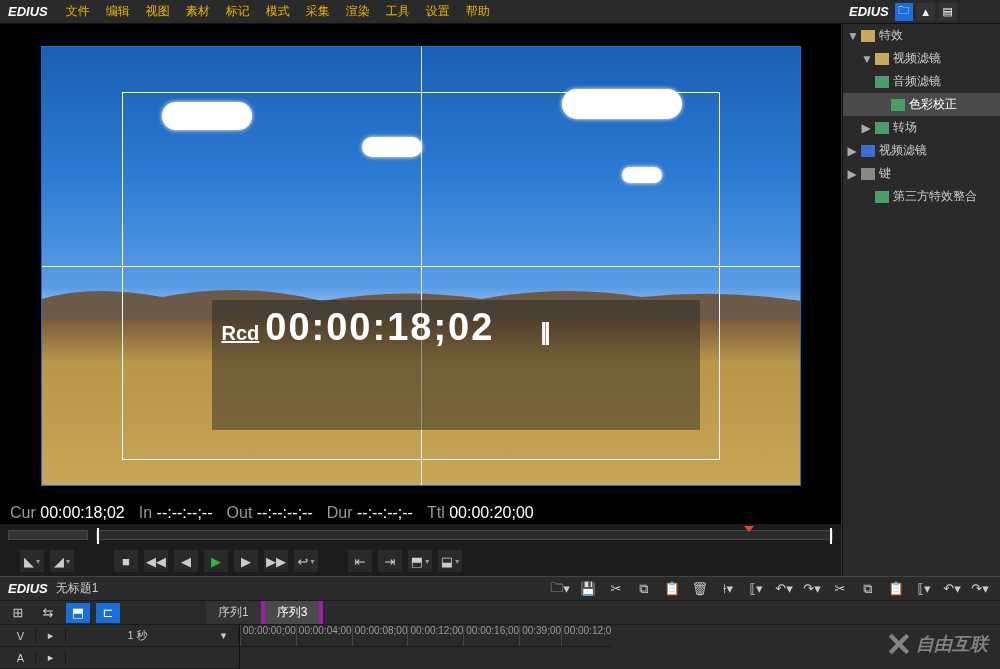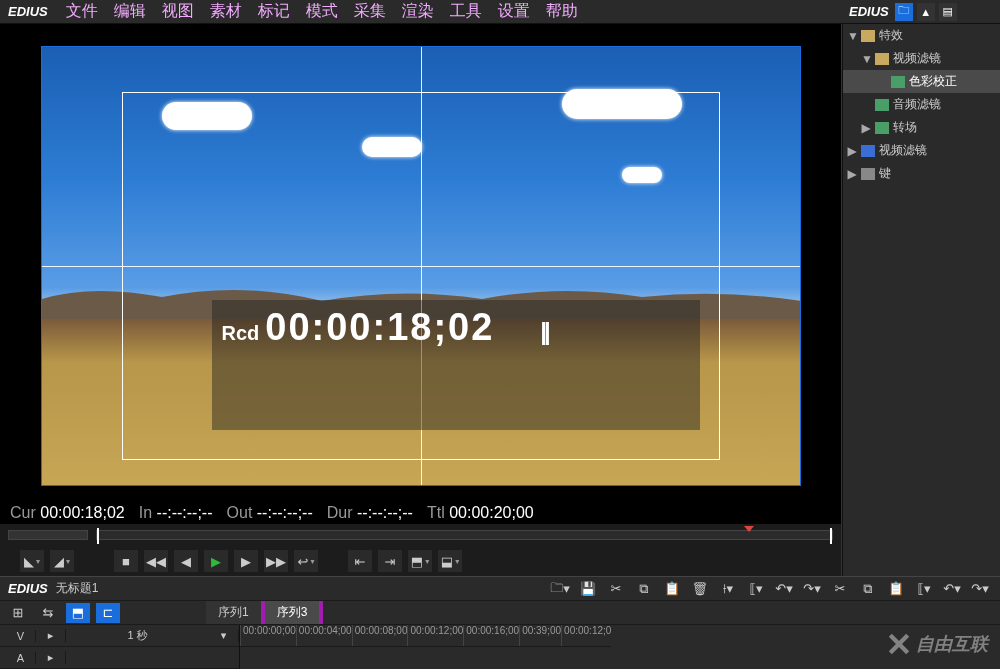--- a/index.html
+++ b/index.html
@@ -1,39 +1,39 @@
 <!DOCTYPE html>
 <html><head>
 <meta charset="utf-8">
 <style>
 * { margin:0; padding:0; box-sizing:border-box; font-family:"Microsoft YaHei","SimHei",sans-serif; user-select:none; }
 body { width:1000px; height:669px; background:#1a1a1a; color:#ccc; font-size:12px; overflow:hidden; }
 
 .top-menu { height:24px; background:#2a2a2a; display:flex; align-items:center; padding:0 8px; border-bottom:1px solid #111; }
 .top-menu .logo { font-weight:bold; font-style:italic; color:#fff; font-size:13px; margin-right:10px; }
-.top-menu .menu-item { padding:0 8px; color:#f0abfc; cursor:pointer; font-size:16px; }
+.top-menu .menu-item { padding:0 8px; color:#eab308; cursor:pointer; font-size:12px; }
 .top-menu .spacer { flex:1; }
 .top-menu .plr { font-family:monospace; color:#bbb; margin-right:4px; }
 .top-menu .rec { background:#0a60c0; color:#fff; padding:1px 4px; font-family:monospace; font-size:11px; margin-right:6px; }
 .top-menu .circle-btn { width:16px; height:16px; border-radius:50%; background:#ddd; color:#111; display:flex; align-items:center; justify-content:center; font-size:11px; margin:0 2px; cursor:pointer; }
 
 .main-area { display:flex; height:552px; }
 .preview-panel { flex:1; background:#000; display:flex; flex-direction:column; border-right:1px solid #333; }
 .preview-video { flex:1; position:relative; display:flex; align-items:center; justify-content:center; padding:10px 4px 4px 4px; }
 .video-frame { width:760px; height:440px; border:1px solid #1a6edc; position:relative; overflow:hidden; }
 .sky { position:absolute; inset:0; background:linear-gradient(to bottom,#1a5fb4 0%,#2d7cd4 30%,#5a9de6 55%,#9ec6e8 60%,#7a5a3a 62%,#b8964a 72%,#c8a656 100%); }
 .cloud { position:absolute; background:#fff; border-radius:20px; box-shadow:0 0 4px #fff; }
 .cloud::before,.cloud::after { content:""; position:absolute; background:#fff; border-radius:50%; }
 .mountains { position:absolute; bottom:38%; left:0; right:0; height:40px; }
 .safe-frame { position:absolute; left:80px; right:80px; top:45px; bottom:25px; border:1px solid #fff; pointer-events:none; }
 .crosshair-v { position:absolute; top:0; bottom:0; left:50%; width:1px; background:#fff; opacity:.9; }
 .crosshair-h { position:absolute; left:0; right:0; top:50%; height:1px; background:#fff; opacity:.9; }
 .rec-overlay { position:absolute; left:170px; right:100px; bottom:55px; height:130px; background:rgba(30,30,30,.45); display:flex; align-items:flex-start; padding:6px 10px; }
 .rec-text { font-family:Arial,sans-serif; color:#fff; display:flex; align-items:baseline; gap:6px; }
-.rec-label { font-size:20px; font-weight:bold; }
+.rec-label { font-size:20px; font-weight:bold;text-decoration:underline; }
 .rec-tc { font-size:38px; font-weight:bold; letter-spacing:2px; }
 .rec-pause { font-size:24px; font-weight:bold; margin-left:40px; letter-spacing:-3px; }
 
 .tc-bar { height:22px; background:#000; display:flex; align-items:center; color:#ccc; font-family:"Lucida Console",monospace; font-size:16px; padding:0 10px; gap:14px; }
 .tc-bar span strong { color:#fff; font-weight:normal; }
 .tc-label { color:#999; }
 
 .scrub-bar { height:22px; background:#1c1c1c; display:flex; align-items:center; padding:0 8px; gap:8px; }
 .scrub-seg { width:80px; height:10px; background:#333; border:1px solid #444; }
 .scrub-track { flex:1; height:10px; background:#2b2b2b; border:1px solid #444; position:relative; }
@@ -189,44 +189,49 @@
       <div class="tree-item">
           <span class="caret">▼</span>
           <span class="ico folder"></span>
           <span>特效</span>
         </div>
       <div class="tree-item indent-1">
           <span class="caret">▼</span>
           <span class="ico folder"></span>
           <span>视频滤镜</span>
         </div>
+      <div class="tree-item indent-1">
+          <span class="caret"></span>
+          <span class="ico fx"></span>
+          <span>音频滤镜</span>
+        </div>
       <div class="tree-item indent-2 selected">
           <span class="caret"></span>
           <span class="ico fx"></span>
           <span>色彩校正</span>
         </div>
       <div class="tree-item indent-1">
-          <span class="caret"></span>
-          <span class="ico fx"></span>
-          <span>音频滤镜</span>
-        </div>
-      <div class="tree-item indent-1">
           <span class="caret">▶</span>
           <span class="ico fx"></span>
           <span>转场</span>
         </div>
       <div class="tree-item">
           <span class="caret">▶</span>
           <span class="ico txt"></span>
           <span>视频滤镜</span>
         </div>
       <div class="tree-item">
           <span class="caret">▶</span>
           <span class="ico key"></span>
           <span>键</span>
+        </div>
+      <div class="tree-item indent-1">
+          <span class="caret"></span>
+          <span class="ico fx"></span>
+          <span>第三方特效整合</span>
         </div>
     </div>
   </div>
 </div>
 
 <div class="timeline-area">
   <div class="tl-top">
     <span class="logo">EDIUS</span>
     <span class="title">无标题1</span>
     <div class="tool-row">

